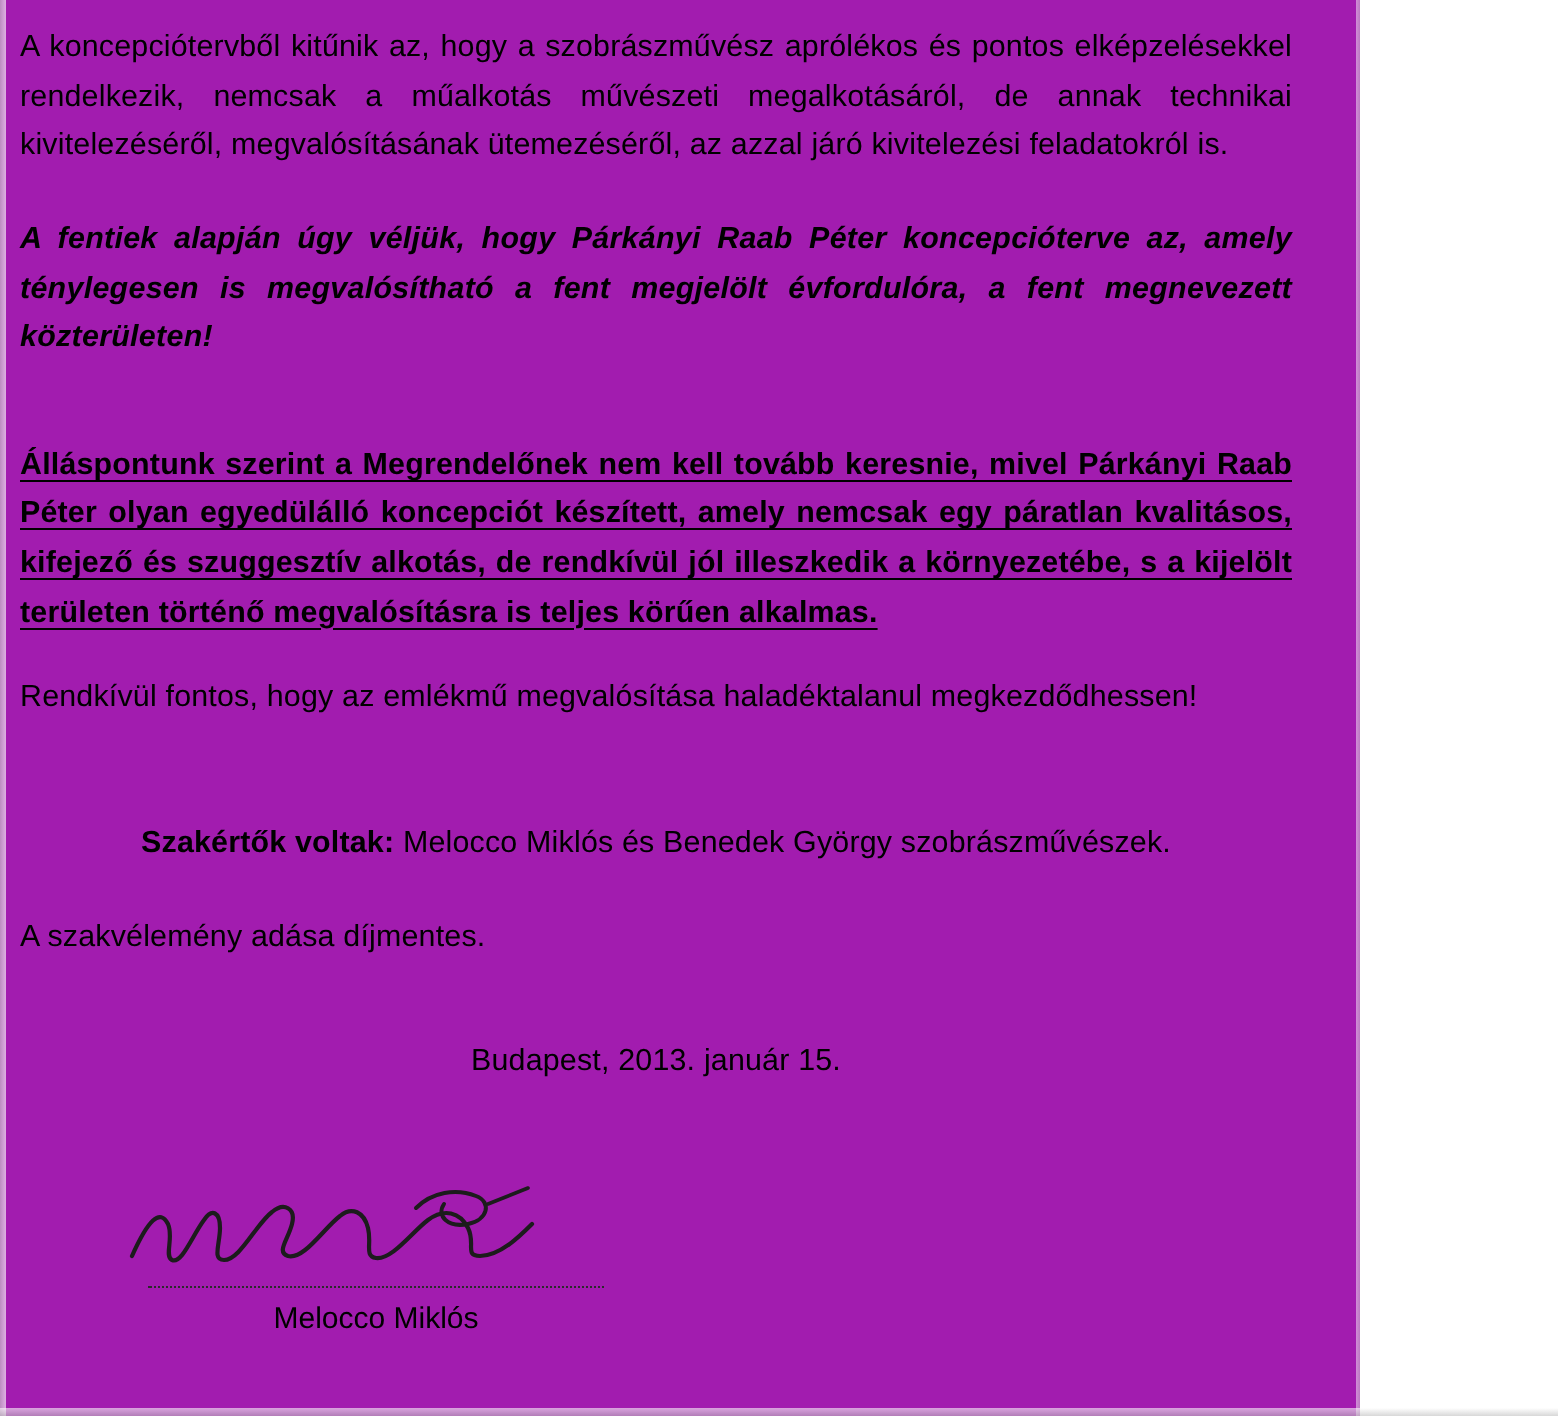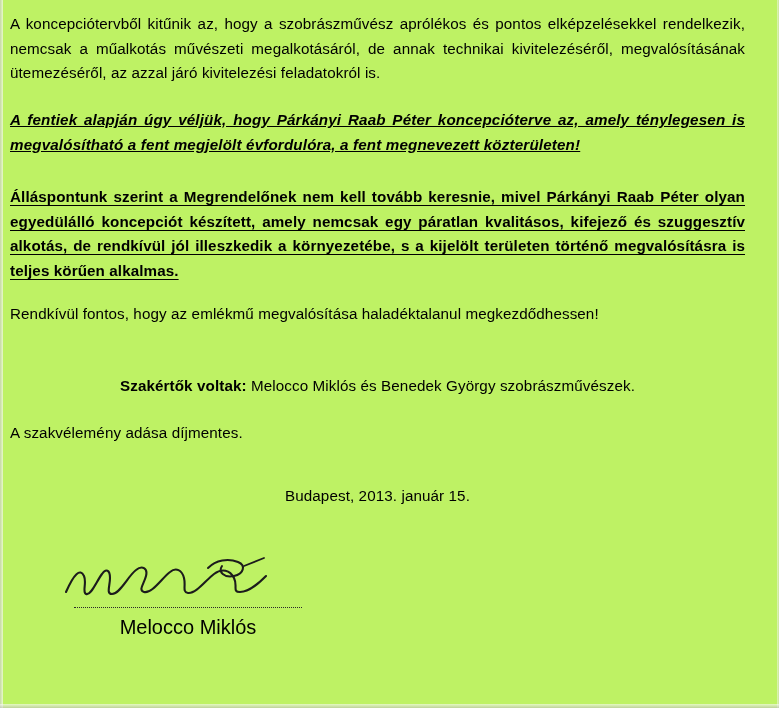--- a/index.html
+++ b/index.html
@@ -10,43 +10,42 @@
   body {
     width: 779px;
     height: 708px;
     font-family: "Liberation Sans", sans-serif;
     color: #000000;
     position: relative;
     overflow: hidden;
   }
   .page {
     position: relative;
-    width: 779px;
+    width: 680px;
     height: 708px;
-    background: #bef264;
+    background: #a21caf;
     box-sizing: border-box;
     padding: 8px 34px 0 10px;
   }
   .para {
     font-size: 15.2px;
     line-height: 1.62;
     text-align: justify;
     margin: 0 0 18px 0;
     letter-spacing: 0.1px;
   }
   .p-intro {
     margin-top: 4px;
     margin-bottom: 22px;
   }
   .p-bold-italic {
     font-weight: bold;
     font-style: italic;
-    margin-bottom: 28px;
+    margin-bottom: 39px;
     letter-spacing: 0.15px;
-    text-decoration: underline;
   }
   .p-bold-underline {
     font-weight: bold;
     text-decoration: underline;
     text-underline-offset: 3px;
     letter-spacing: 0.1px;
   }
   .p-plain {
     text-align: left;
   }
@@ -90,21 +89,21 @@
     left: 0;
     bottom: 0;
   }
   .sig-line {
     border-bottom: 1.5px dotted #2a2a2a;
     width: 228px;
     margin: 0 auto 6px auto;
     height: 1px;
   }
   .sig-name {
-    font-size: 20px;
+    font-size: 15px;
     line-height: 1.3;
   }
   .scan-edge-left {
     position: absolute;
     left: 0;
     top: 0;
     width: 3px;
     height: 708px;
     background: linear-gradient(to right, #c9c9c9, #ffffff);
     opacity: 0.65;

